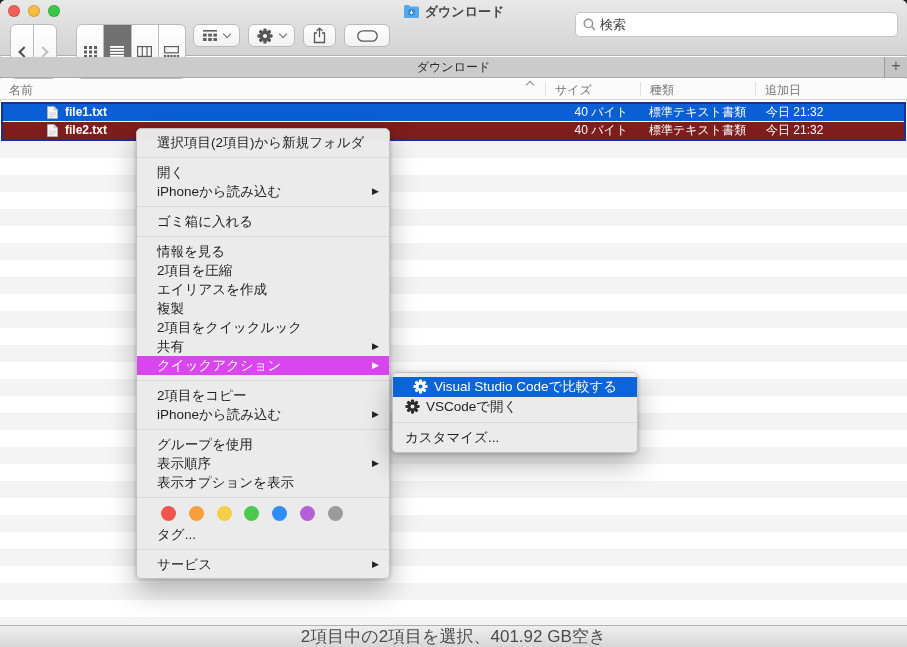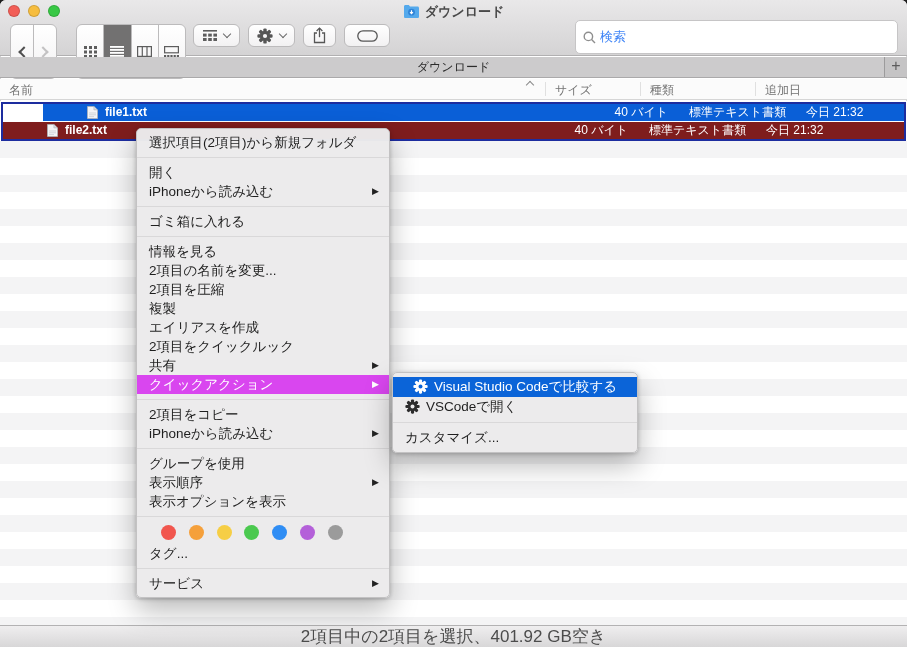--- a/index.html
+++ b/index.html
@@ -21,23 +21,23 @@
   .seg { display:flex; height:100%; }
   .seg > div { display:flex; align-items:center; justify-content:center; }
   .chev { width:8px; height:8px; border-left:2px solid #4f4f4f; border-bottom:2px solid #4f4f4f; display:inline-block; }
   .chev.left { transform:rotate(45deg); margin-left:3px; }
   .chev.right { transform:rotate(225deg); margin-right:3px; border-color:#c3c2c3; }
   .chevdown { width:6px; height:6px; border-left:1.6px solid #6a6a6a; border-bottom:1.6px solid #6a6a6a;
               display:inline-block; transform:rotate(-45deg); margin-left:7px; margin-top:-3px; }
   .vseg { width:27px; height:100%; display:flex; align-items:center; justify-content:center; }
   .vseg.sel { background:#727171; }
   .vdiv { width:1px; background:#bcbbbc; height:100%; }
-  .search { position:absolute; top:20px; left:575px; width:323px; height:34px; background:#fff;
+  .search { position:absolute; top:12px; left:575px; width:323px; height:25px; background:#fff;
             border:1px solid #c6c5c6; border-radius:5px; display:flex; align-items:center; padding-left:7px;
-            font-size:13px; color:#3b82f6; }
+            font-size:13px; color:#404040; }
   .search svg { margin-right:4px; }
 
   
   .tabbar { position:absolute; top:57px; left:0; right:0; height:21px; background:#cccbcc;
             border-bottom:1px solid #aaa9aa; text-align:center; font-size:12px; color:#2b2b2b; line-height:20px; }
   .newtab { position:absolute; right:0; top:0; width:23px; height:20px; border-left:1px solid #9c9b9c;
             background:#c5c4c5; color:#5c5c5c; font-size:16px; line-height:18px; text-align:center; }
 
   
   .colhdr { position:absolute; top:79px; left:0; right:0; height:21px; background:#fbfbfb;
@@ -65,21 +65,21 @@
   .statusbar { position:absolute; left:0; right:0; bottom:0; height:22px;
                background:linear-gradient(#efeeef,#d8d7d8); border-top:1px solid #b3b2b3;
                text-align:center; font-size:17px; color:#4c4c4c; line-height:21px; }
 
   
   .menu { position:absolute; background:rgba(236,235,236,.98); border:1px solid #c3c2c3; border-radius:5px;
           box-shadow:0 12px 28px rgba(0,0,0,.28), 0 1px 4px rgba(0,0,0,.22);
           padding:4px 0; font-size:13.5px; color:#1f1f1f; z-index:10; }
   .ctx { left:136px; top:128px; width:254px; }
   .sub { left:392px; top:372px; width:246px; }
-  .mi { position:relative; height:19px; line-height:19px; padding:0 22px 0 12px; white-space:nowrap; }
+  .mi { position:relative; height:19px; line-height:19px; padding:0 22px 0 20px; white-space:nowrap; }
   .mi .arrow { position:absolute; right:10px; top:0; font-size:9px; color:#222; }
   .mi.hl { background:#0b64d8; color:#fff; }
   .mi.hl .arrow { color:#fff; }
   .msep { height:1px; background:#d9d8d9; margin:5px 0; }
   .tagrow { height:22px; padding:3px 0 0 24px; }
   .tagdot { display:inline-block; width:15px; height:15px; border-radius:50%; margin-right:9px; }
   .smi { position:relative; height:20px; line-height:20px; padding:0 12px; white-space:nowrap; }
   .smi.hl { background:#0b64d8; color:#fff; }
   .smi .gear { vertical-align:-3px; margin-right:6px; }
 </style>
@@ -225,21 +225,21 @@
     <div class="cdiv" style="left:640px;"></div>
     <span style="left:650px;">種類</span>
     <div class="cdiv" style="left:755px;"></div>
     <span style="left:765px;">追加日</span>
   </div>
 
   <div class="list">
     <div class="stripes"></div>
 
     <div class="selblock" style="border-color: rgb(29, 45, 159);">
-      <div class="frow" style="background-color: rgb(10, 95, 215); margin-left: 40px;">
+      <div class="frow" style="background-color: rgb(10, 95, 215);">
         <svg class="doc" width="11" height="13" viewBox="0 0 11 13">
           <path d="M.5.5h6.4l3.6 3.4v8.6H.5z" fill="#f3f4f6" stroke="#aeb2b8" stroke-width=".8"></path>
           <path d="M6.9.5v3.4h3.6" fill="#d9dce1" stroke="#aeb2b8" stroke-width=".6"></path>
           <path d="M2 7h7M2 8.8h7M2 10.6h5" stroke="#c3c7cd" stroke-width=".7"></path>
         </svg>
         <span class="fname">file1.txt</span>
         <span class="fsize">40 バイト</span>
         <span class="fkind">標準テキスト書類</span>
         <span class="fdate">今日 21:32</span>
       </div>
@@ -259,24 +259,23 @@
 
   <div class="menu ctx">
     <div class="mi"><span>選択項目(2項目)から新規フォルダ</span></div>
     <div class="msep"></div>
     <div class="mi"><span>開く</span></div>
     <div class="mi"><span>iPhoneから読み込む</span><span class="arrow">▶</span></div>
     <div class="msep"></div>
     <div class="mi"><span>ゴミ箱に入れる</span></div>
     <div class="msep"></div>
     <div class="mi"><span>情報を見る</span></div>
-    <div class="mi"><span>2項目の名前を変更...</span></div>
     <div class="mi"><span>2項目を圧縮</span></div>
+    <div class="mi"><span>エイリアスを作成</span></div>
     <div class="mi"><span>複製</span></div>
-    <div class="mi"><span>エイリアスを作成</span></div>
     <div class="mi"><span>2項目をクイックルック</span></div>
     <div class="mi"><span>共有</span><span class="arrow">▶</span></div>
     <div class="mi hl" style="background-color: #d946ef;"><span>クイックアクション</span><span class="arrow">▶</span></div>
     <div class="msep"></div>
     <div class="mi"><span>2項目をコピー</span></div>
     <div class="mi"><span>iPhoneから読み込む</span><span class="arrow">▶</span></div>
     <div class="msep"></div>
     <div class="mi"><span>グループを使用</span></div>
     <div class="mi"><span>表示順序</span><span class="arrow">▶</span></div>
     <div class="mi"><span>表示オプションを表示</span></div>

